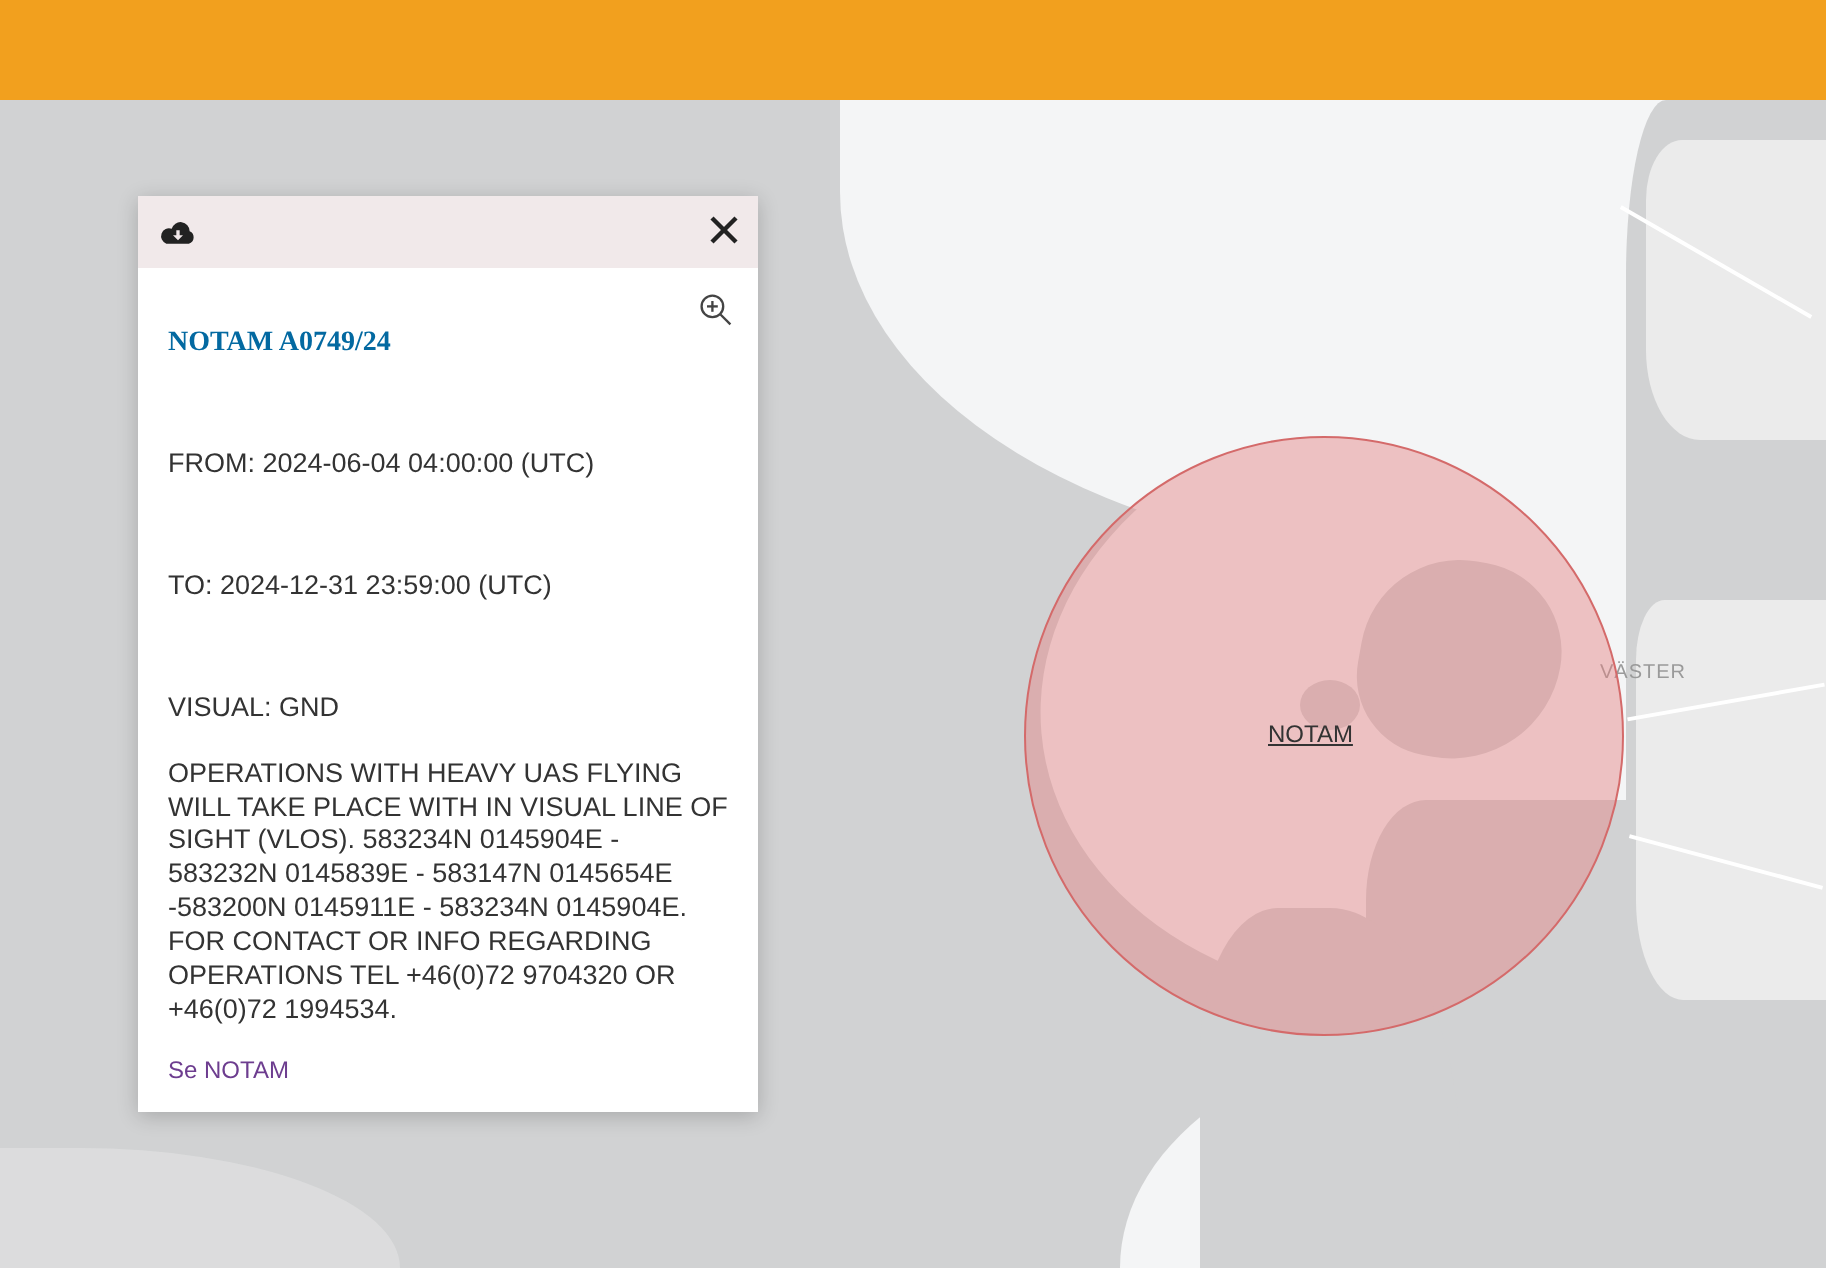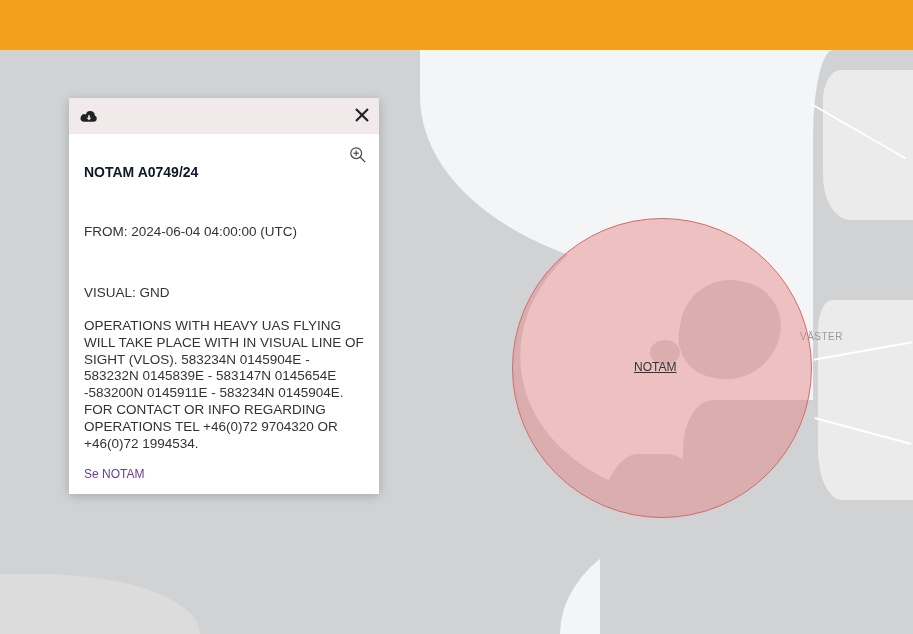--- a/index.html
+++ b/index.html
@@ -153,22 +153,23 @@
     }
     .zoom-icon {
       position: absolute;
       top: 12px;
       right: 12px;
       cursor: pointer;
     }
     .popup-title {
       font-weight: 600;
       font-size: 14px;
-      color: #0f172a;
+      color: #0369a1;
       margin-bottom: 2px;
+      font-family: Liberation Serif, serif;
     }
     .popup-line {
       font-size: 13.5px;
       color: #333;
       line-height: 1.25;
       margin-top: 44px;
     }
     .popup-body-text {
       font-size: 13.5px;
       color: #333;
@@ -230,19 +231,20 @@
       <span class="zoom-icon">
         <svg viewBox="0 0 20 20" width="18" height="18">
           <circle cx="8" cy="8" r="6" fill="none" stroke="#444" stroke-width="1.3"></circle>
           <line x1="12.5" y1="12.5" x2="18" y2="18" stroke="#444" stroke-width="1.3"></line>
           <line x1="8" y1="5" x2="8" y2="11" stroke="#444" stroke-width="1.3"></line>
           <line x1="5" y1="8" x2="11" y2="8" stroke="#444" stroke-width="1.3"></line>
         </svg>
       </span>
       <div class="popup-title">NOTAM A0749/24</div>
       <div class="popup-line">FROM: 2024-06-04 04:00:00 (UTC)</div>
+      <div class="popup-line">TO: 2024-12-31 23:59:00 (UTC)</div>
       <div class="popup-line">VISUAL: GND</div>
       <div class="popup-body-text">OPERATIONS WITH HEAVY UAS FLYING WILL TAKE PLACE WITH IN VISUAL LINE OF SIGHT (VLOS). 583234N 0145904E - 583232N 0145839E - 583147N 0145654E -583200N 0145911E - 583234N 0145904E. FOR CONTACT OR INFO REGARDING OPERATIONS TEL +46(0)72 9704320 OR +46(0)72 1994534.</div>
       <a href="#" class="popup-link">Se NOTAM</a>
     </div>
   </div>
 
 </div>
 
 </body></html>

